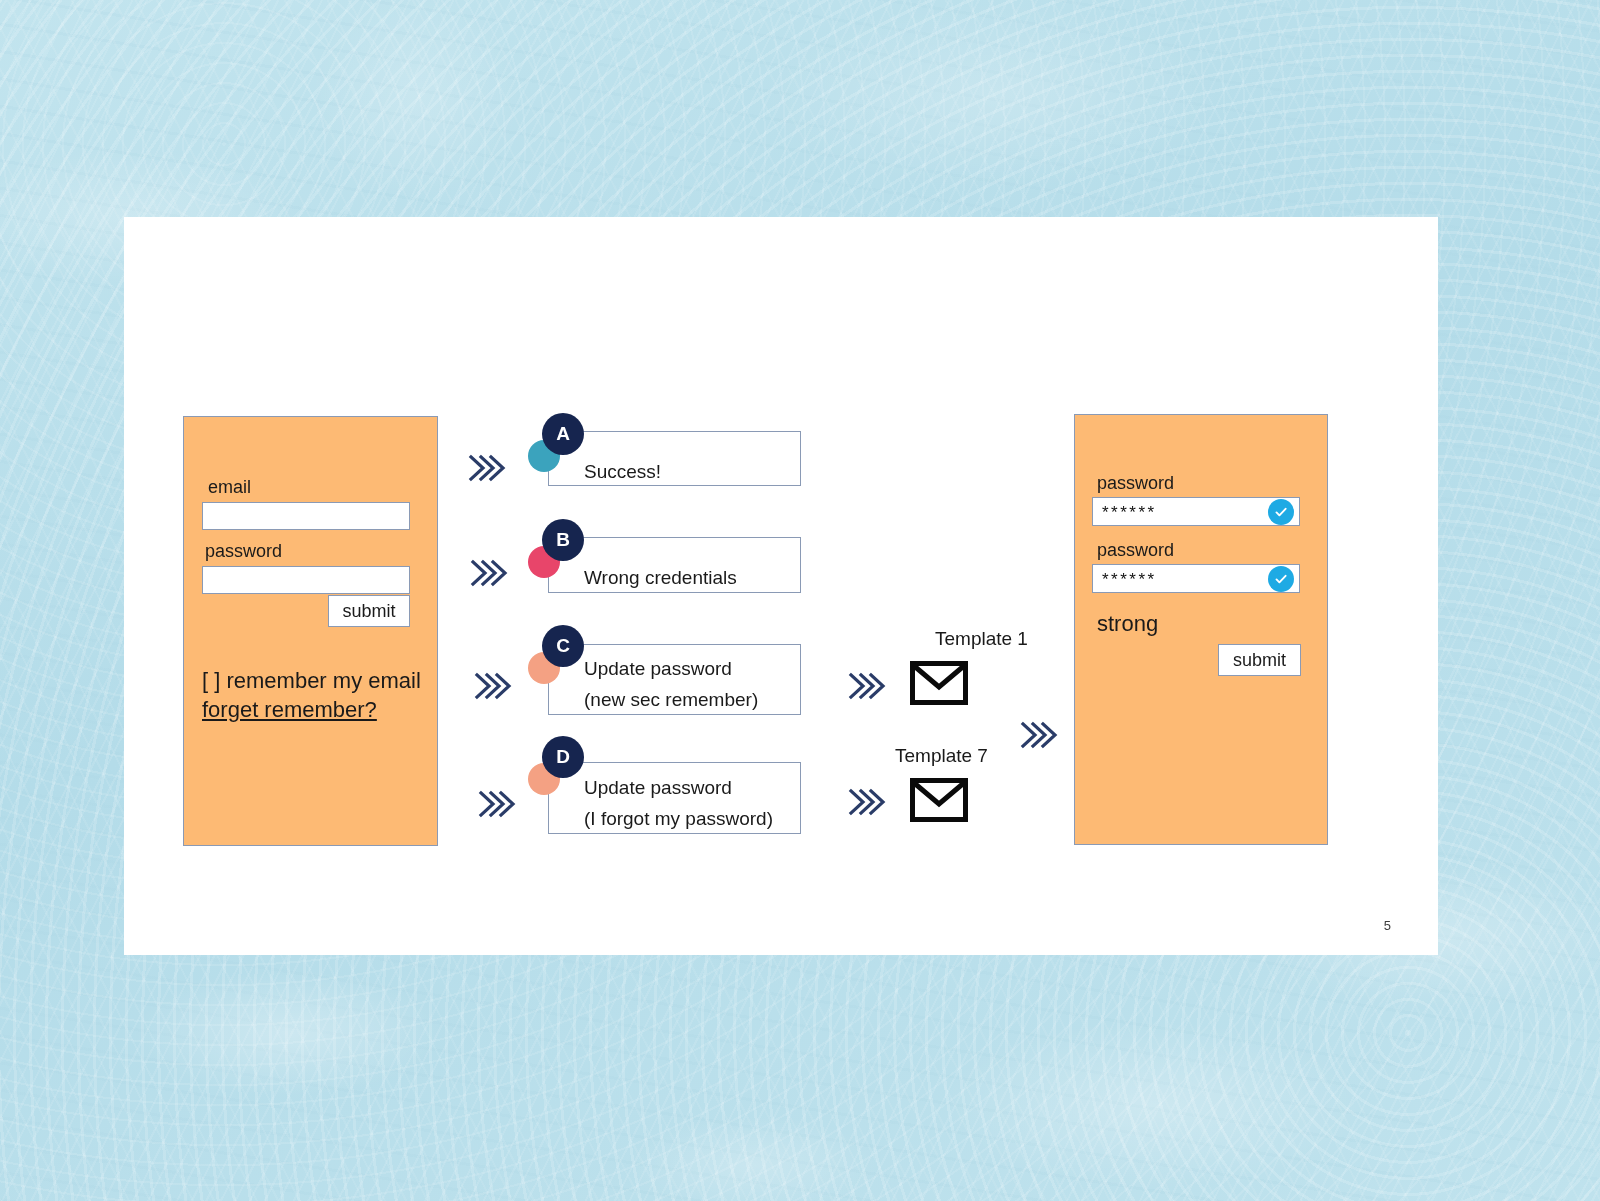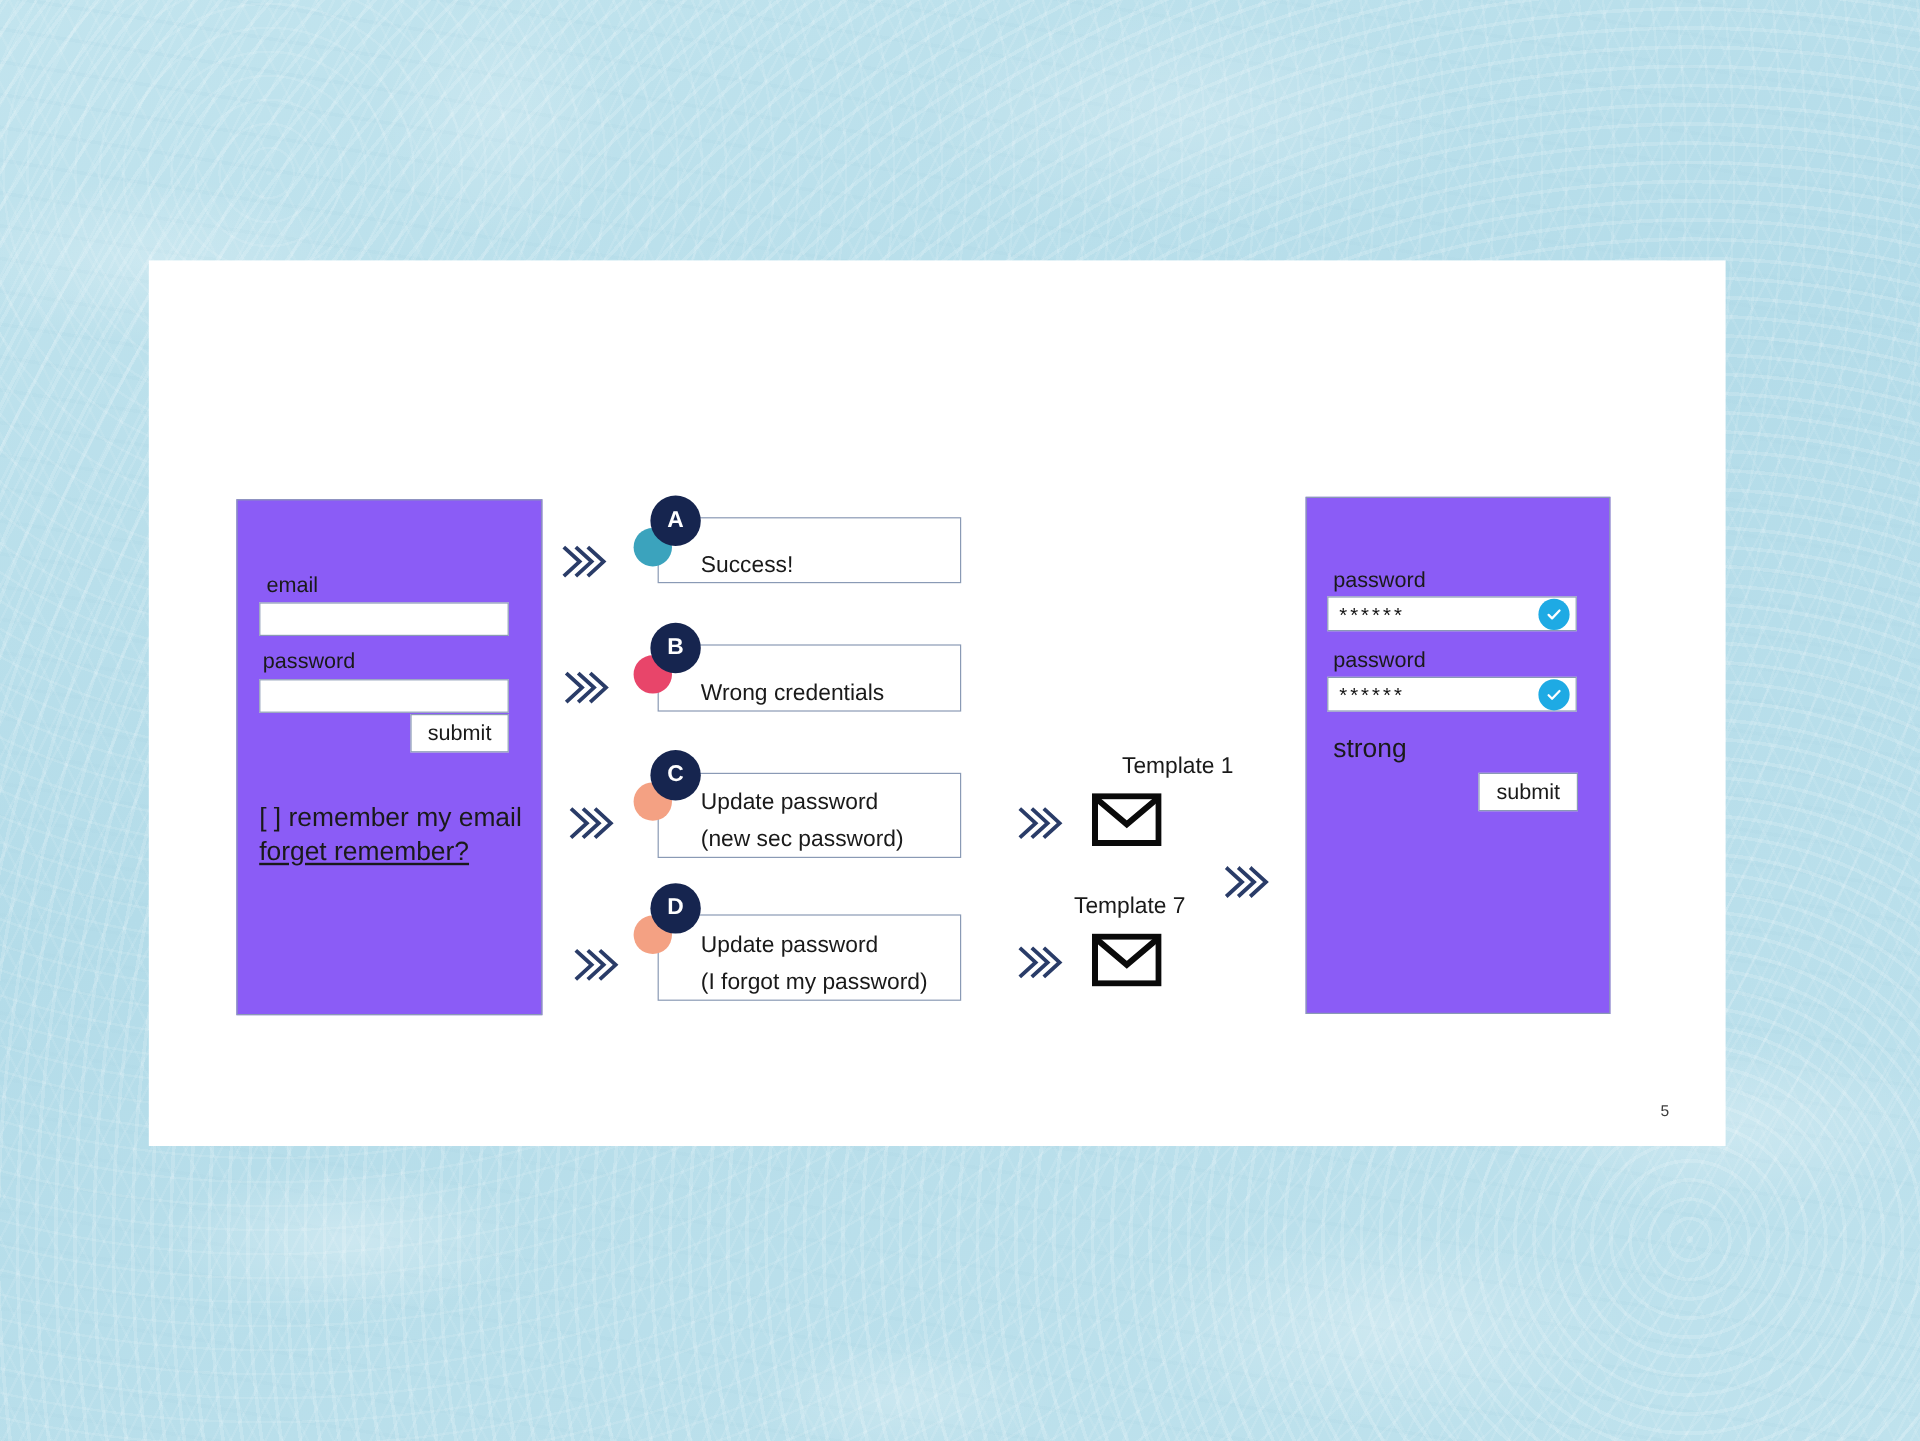--- a/index.html
+++ b/index.html
@@ -61,23 +61,22 @@
     right: 47px;
     bottom: 22px;
     font-size: 13px;
     color: #3d3d3d;
   }
 
   
   .card {
     position: absolute;
     border: 1px solid #8a9ab5;
-    background: #8b5cf6;
+    background: #fdba74;
     box-sizing: border-box;
-    margin-left: 14px;
   }
 
   .fld-label {
     position: absolute;
     font-size: 18px;
     color: #1a1a1a;
     white-space: nowrap;
   }
 
   .fld-box {
@@ -241,21 +240,21 @@
       <g fill="none" stroke="#2a3c68" stroke-width="3.2" stroke-linecap="square">
         <polyline points="5,8 17,19 5,30"></polyline>
         <polyline points="15,8 27,19 15,30"></polyline>
         <polyline points="25,8 37,19 25,30"></polyline>
       </g>
     </svg>
   </div>
 
   <div class="msg-box" style="left:424px; top:427px; width:253px; height:71px;"></div>
   <div class="msg-line" style="left:460px; top:441px;">Update password</div>
-  <div class="msg-line" style="left:460px; top:472px;">(new sec password)</div>
+  <div class="msg-line" style="left:460px; top:472px;">(new sec remember)</div>
   <div class="bullet-group" style="left:404px; top:408px; width:56px; height:59px;">
     <div class="bullet-accent" style="background:#f4a183;"></div>
     <div class="bullet-main">C</div>
   </div>
 
   <div class="chev" style="left:352px; top:568px;">
     <svg viewBox="0 0 40 38" width="40" height="38" aria-hidden="true">
       <g fill="none" stroke="#2a3c68" stroke-width="3.2" stroke-linecap="square">
         <polyline points="5,8 17,19 5,30"></polyline>
         <polyline points="15,8 27,19 15,30"></polyline>

